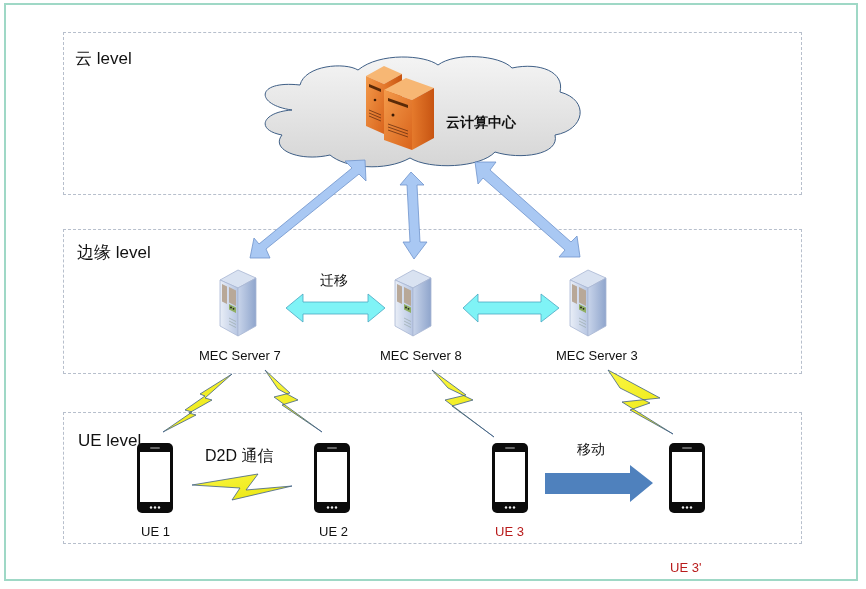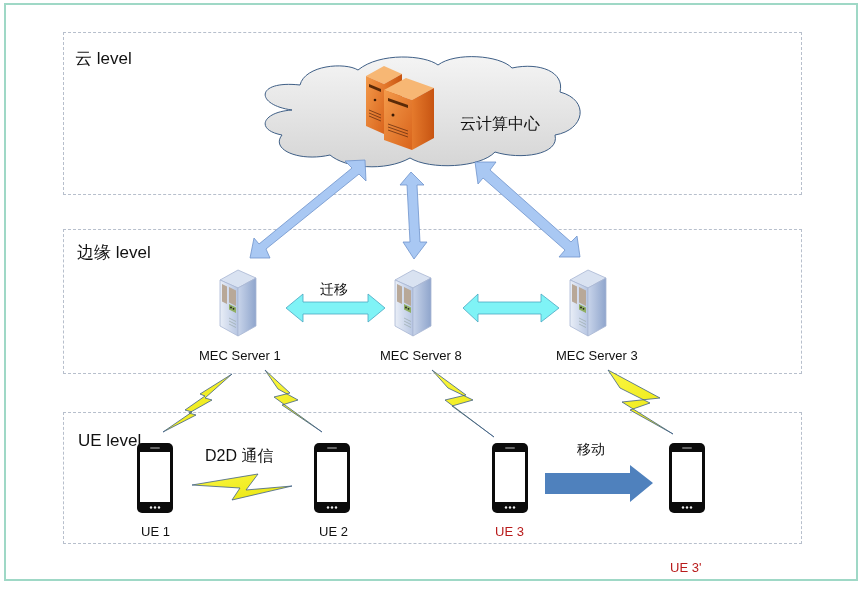--- a/index.html
+++ b/index.html
@@ -124,24 +124,24 @@
   <use href="#phone" transform="translate(137,443)"></use>
   <use href="#phone" transform="translate(314,443)"></use>
   <use href="#phone" transform="translate(492,443)"></use>
   <use href="#phone" transform="translate(669,443)"></use>
 </svg>
 
 <div class="level-label" style="left:75px;top:47px;">云 level</div>
 <div class="level-label" style="left:77px;top:241px;">边缘 level</div>
 <div class="level-label" style="left:78px;top:431px;">UE level</div>
 
-<div class="txt" style="left:460px;top:114px;font-size:16px;">云计算中心</div>
+<div class="txt" style="left:446px;top:114px;font-size:14px;font-weight:bold;">云计算中心</div>
 
-<div class="txt" style="left:320px;top:272px;font-size:14px;margin-top:9px;">迁移</div>
-<div class="txt" style="left:199px;top:348px;">MEC Server 1</div>
+<div class="txt" style="left:320px;top:272px;font-size:14px;">迁移</div>
+<div class="txt" style="left:199px;top:348px;">MEC Server 7</div>
 <div class="txt" style="left:380px;top:348px;">MEC Server 8</div>
 <div class="txt" style="left:556px;top:348px;">MEC Server 3</div>
 
 <div class="txt" style="left:205px;top:446px;font-size:16px;">D2D 通信</div>
 <div class="txt" style="left:577px;top:441px;font-size:14px;">移动</div>
 <div class="txt" style="left:141px;top:524px;">UE 1</div>
 <div class="txt" style="left:319px;top:524px;">UE 2</div>
 <div class="txt blue" style="left:495px;top:524px;">UE 3</div>
 <div class="txt blue" style="left:670px;top:524px;margin-top:36px;">UE 3'</div>
 

